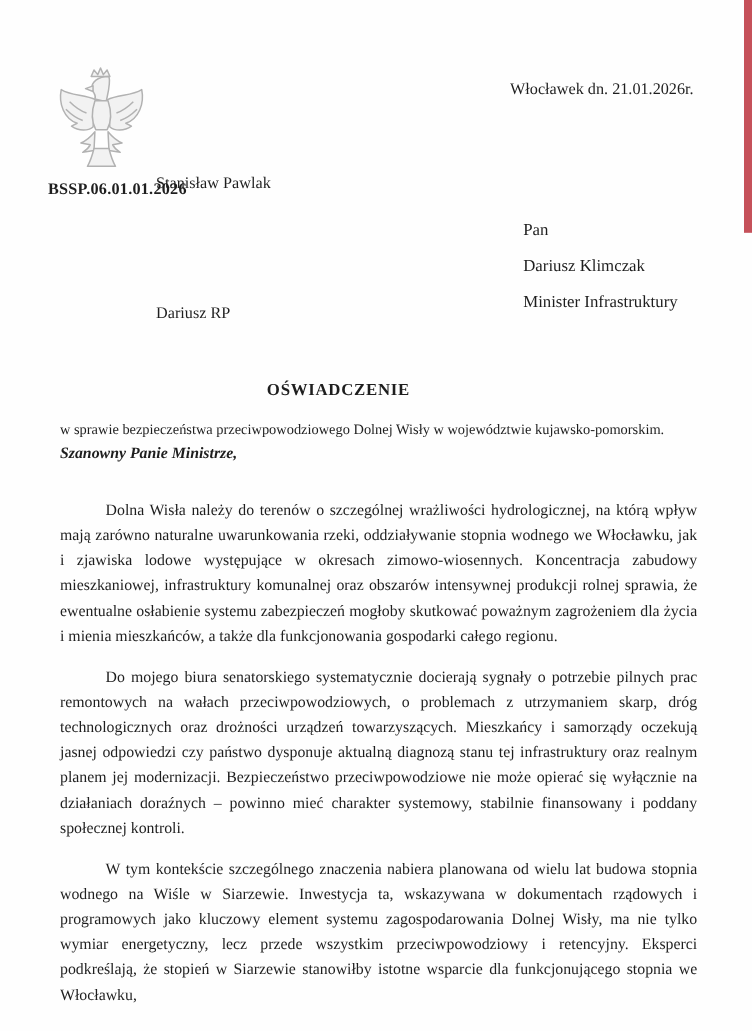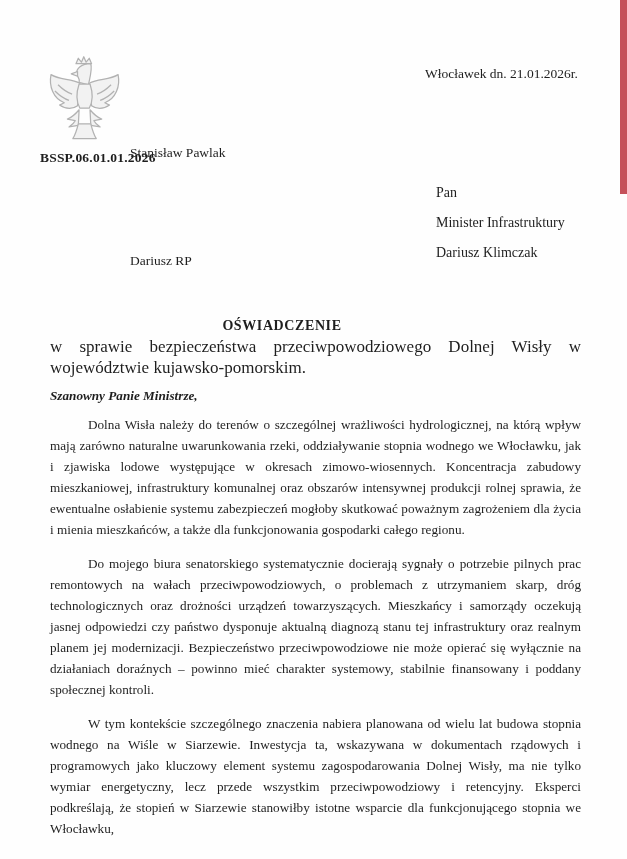--- a/index.html
+++ b/index.html
@@ -69,30 +69,30 @@
     top: 318px;
     width: 564px;
     text-align: center;
     font-size: 14px;
     font-weight: bold;
     letter-spacing: 0.6px;
   }
   .subject {
     position: absolute;
     left: 50px;
-    top: 336px;
+    top: 348px;
     width: 531px;
-    font-size: 17px;
+    font-size: 12px;
     line-height: 21px;
     text-align: justify;
   }
   .salutation {
     position: absolute;
     left: 50px;
-    top: 388px;
+    top: 370px;
     font-size: 13.2px;
     font-weight: bold;
     font-style: italic;
   }
   .body-text {
     position: absolute;
     left: 50px;
     top: 414px;
     width: 531px;
     font-size: 13.2px;
@@ -132,22 +132,22 @@
     <div>Stanisław Pawlak</div>
     <div>Dariusz RP</div>
   </div>
 
   <div class="place-date">Włocławek dn. 21.01.2026r.</div>
 
   <div class="ref-number">BSSP.06.01.01.2026</div>
 
   <div class="recipient">
     <div>Pan</div>
+    <div>Dariusz Klimczak</div>
     <div>Minister Infrastruktury</div>
-    <div>Dariusz Klimczak</div>
   </div>
 
   <div class="doc-title">OŚWIADCZENIE</div>
 
   <div class="subject">w sprawie bezpieczeństwa przeciwpowodziowego Dolnej Wisły w województwie kujawsko-pomorskim.</div>
 
   <div class="salutation">Szanowny Panie Ministrze,</div>
 
   <div class="body-text">
     <p>Dolna Wisła należy do terenów o szczególnej wrażliwości hydrologicznej, na którą wpływ mają zarówno naturalne uwarunkowania rzeki, oddziaływanie stopnia wodnego we Włocławku, jak i zjawiska lodowe występujące w okresach zimowo-wiosennych. Koncentracja zabudowy mieszkaniowej, infrastruktury komunalnej oraz obszarów intensywnej produkcji rolnej sprawia, że ewentualne osłabienie systemu zabezpieczeń mogłoby skutkować poważnym zagrożeniem dla życia i mienia mieszkańców, a także dla funkcjonowania gospodarki całego regionu.</p>

